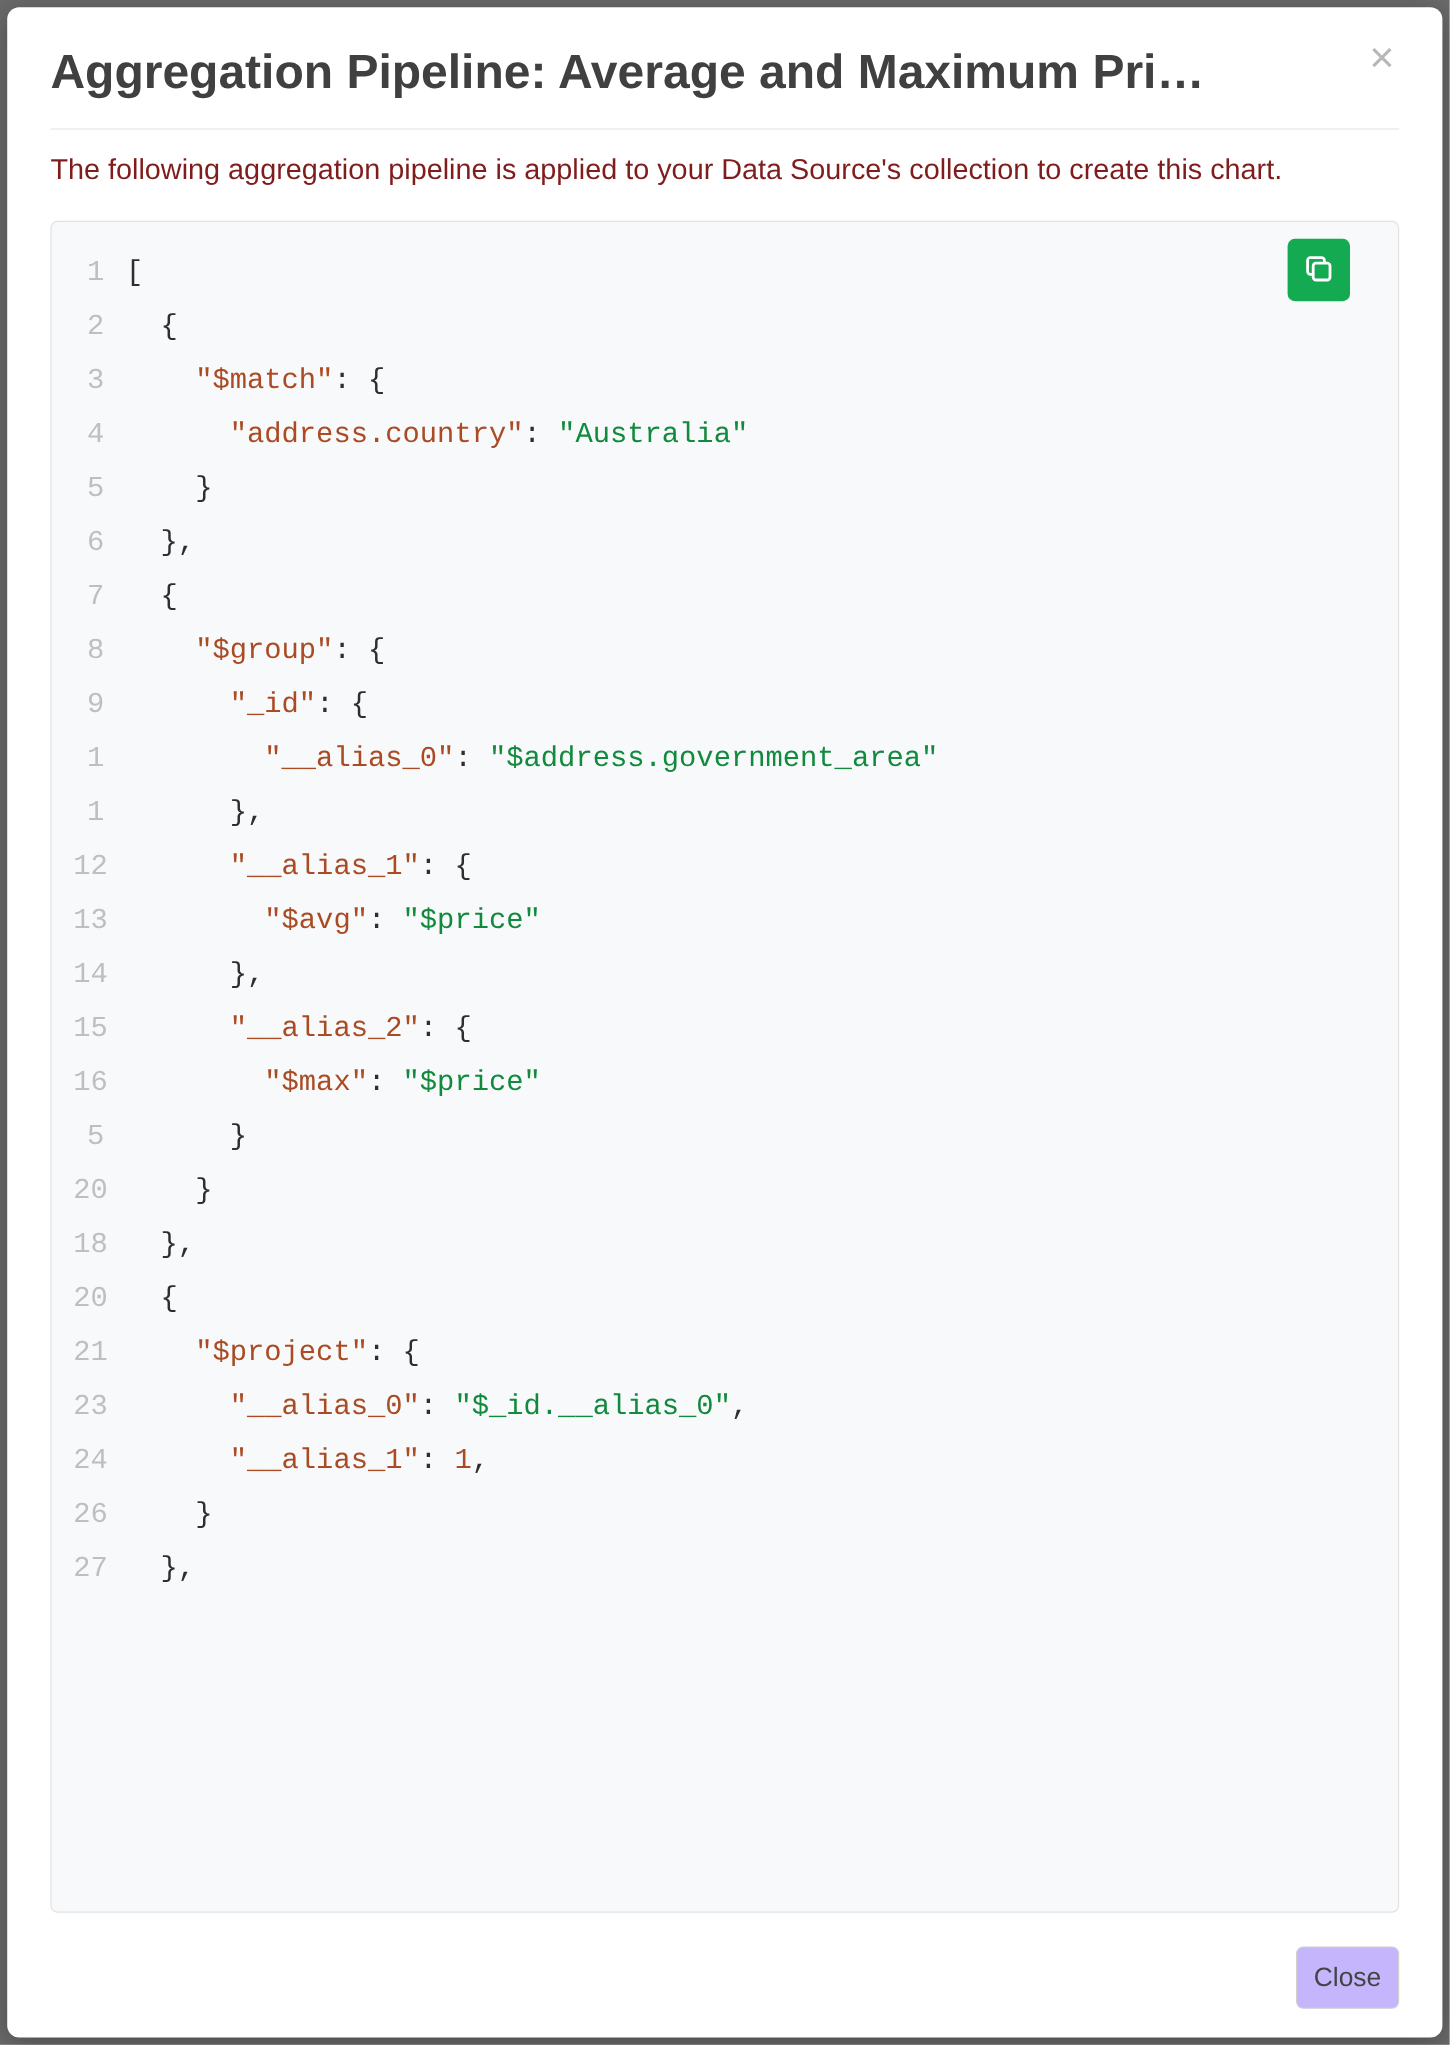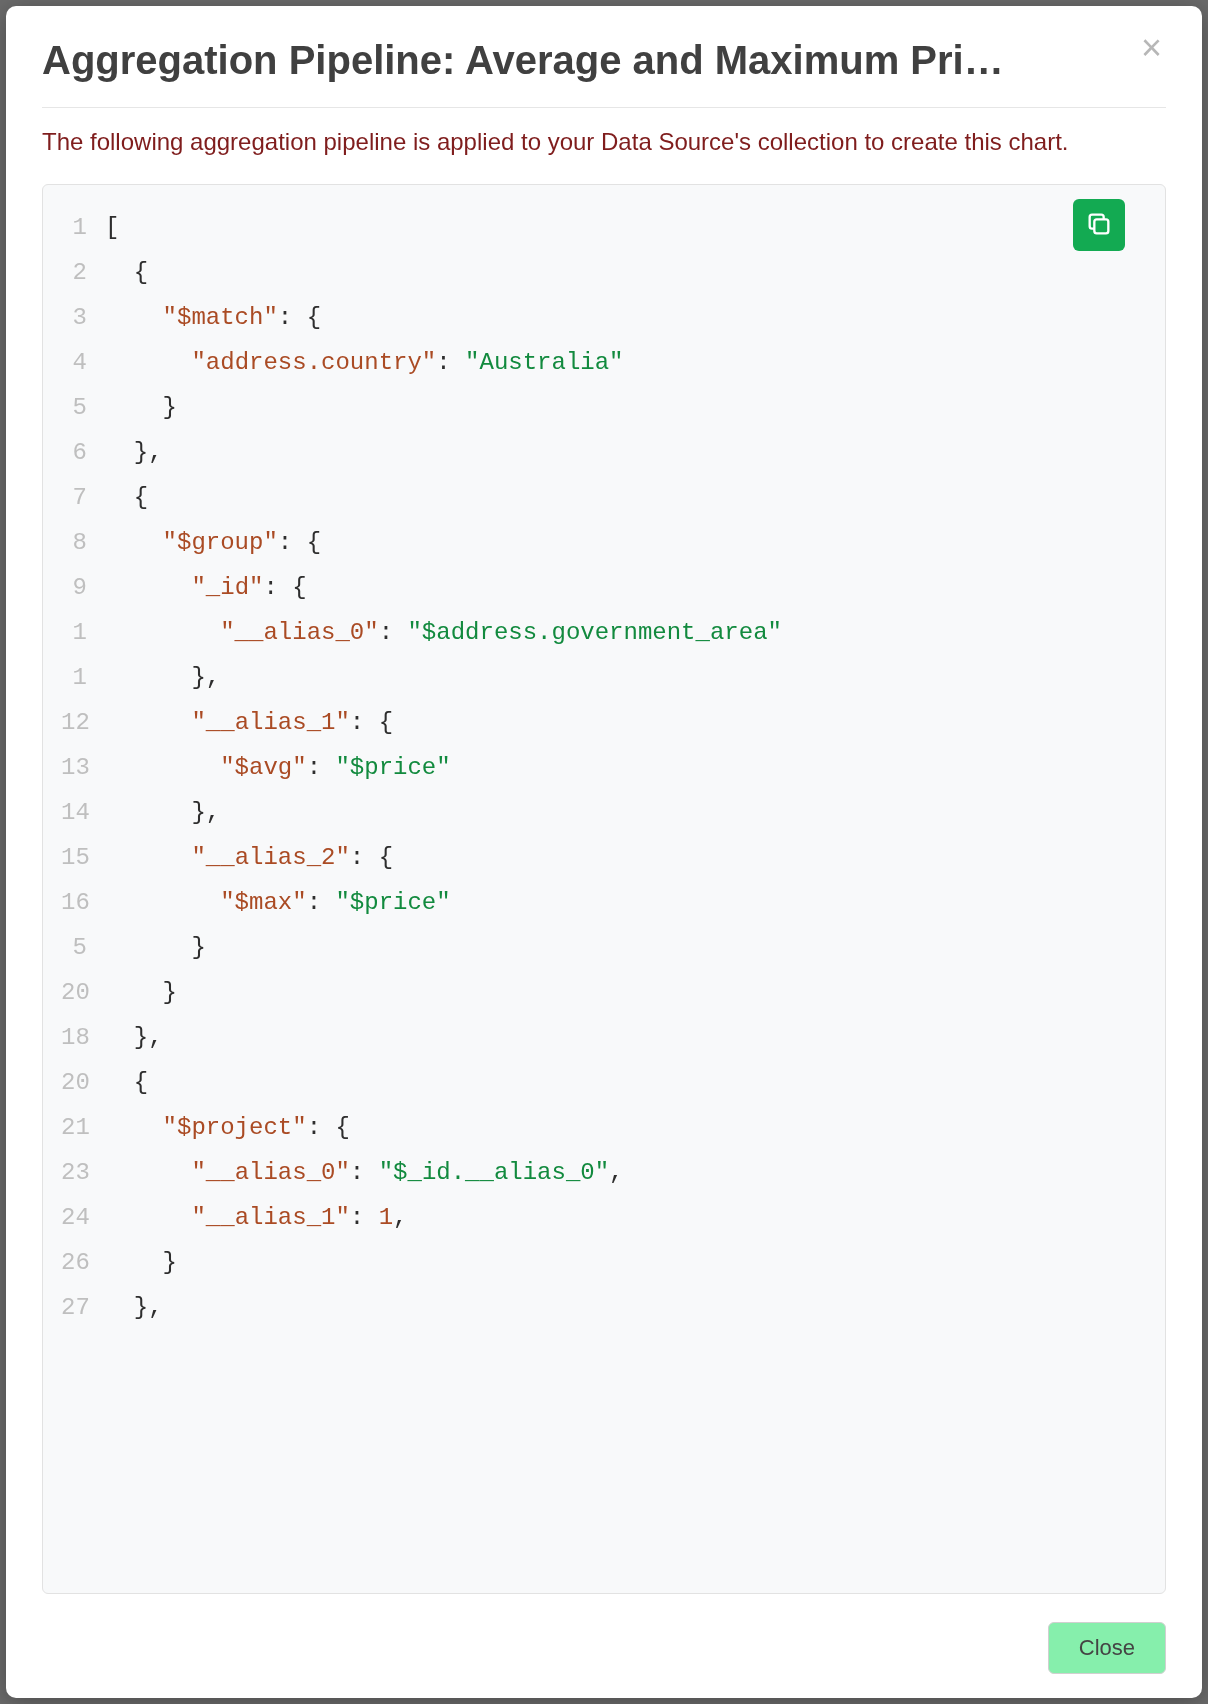--- a/index.html
+++ b/index.html
@@ -128,24 +128,24 @@
     .tok-str { color: #128a3e; }
     .tok-num { color: #aa4b24; }
     .modal-footer {
       display: flex;
       justify-content: flex-end;
       padding-top: 28px;
     }
     .close-button {
       font-size: 22px;
       color: #444;
-      background: #86efac;
+      background: #c4b5fd;
       border: 1px solid #d0d0d0;
       border-radius: 6px;
-      padding: 12px 30px;
+      padding: 12px 14px;
       cursor: pointer;
     }
   </style>
 </head>
 <body>
 
 <div class="modal">
 
   <div class="modal-header">
     <h1 class="modal-title">Aggregation Pipeline: Average and Maximum Pri…</h1>

